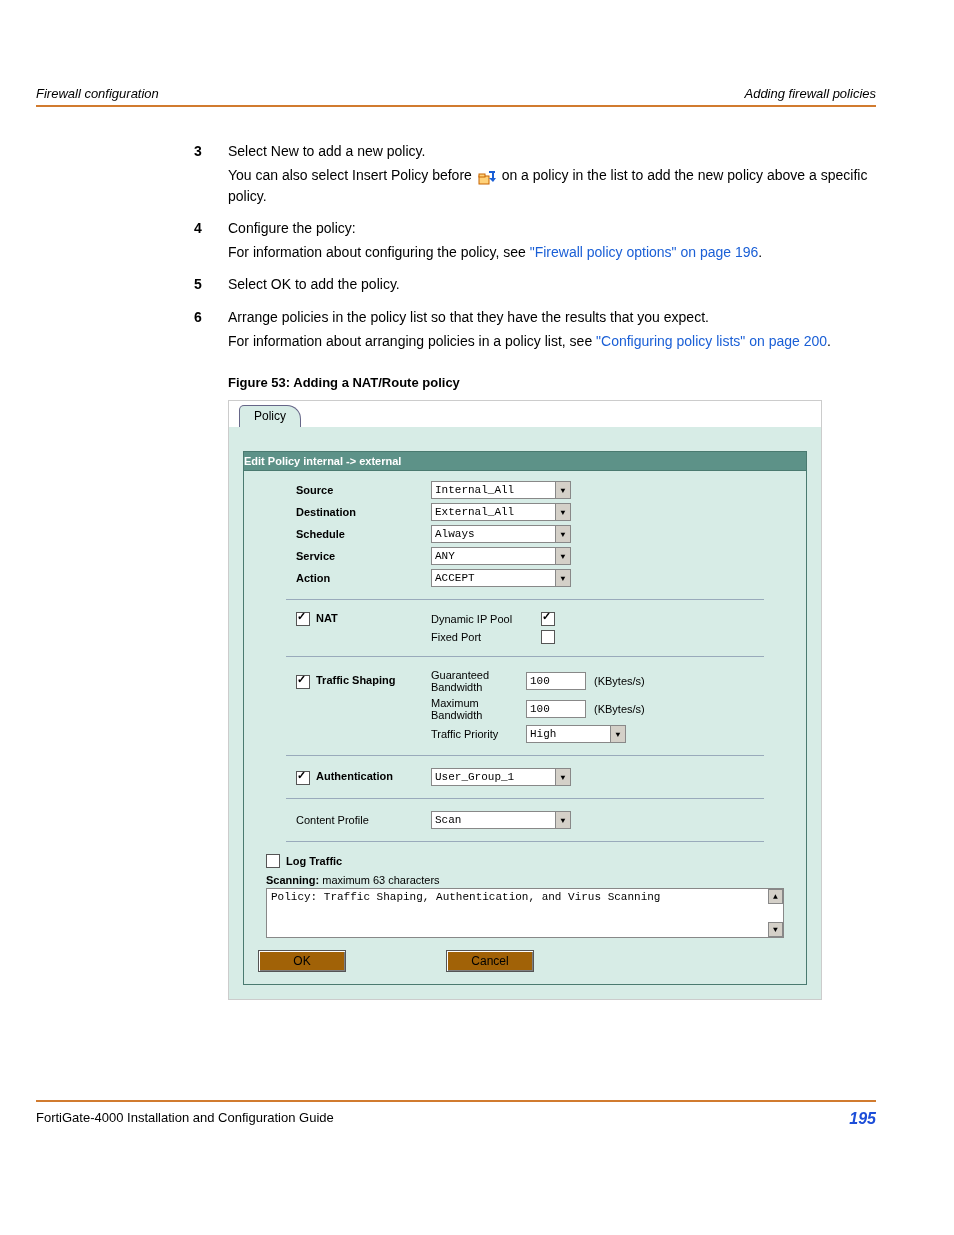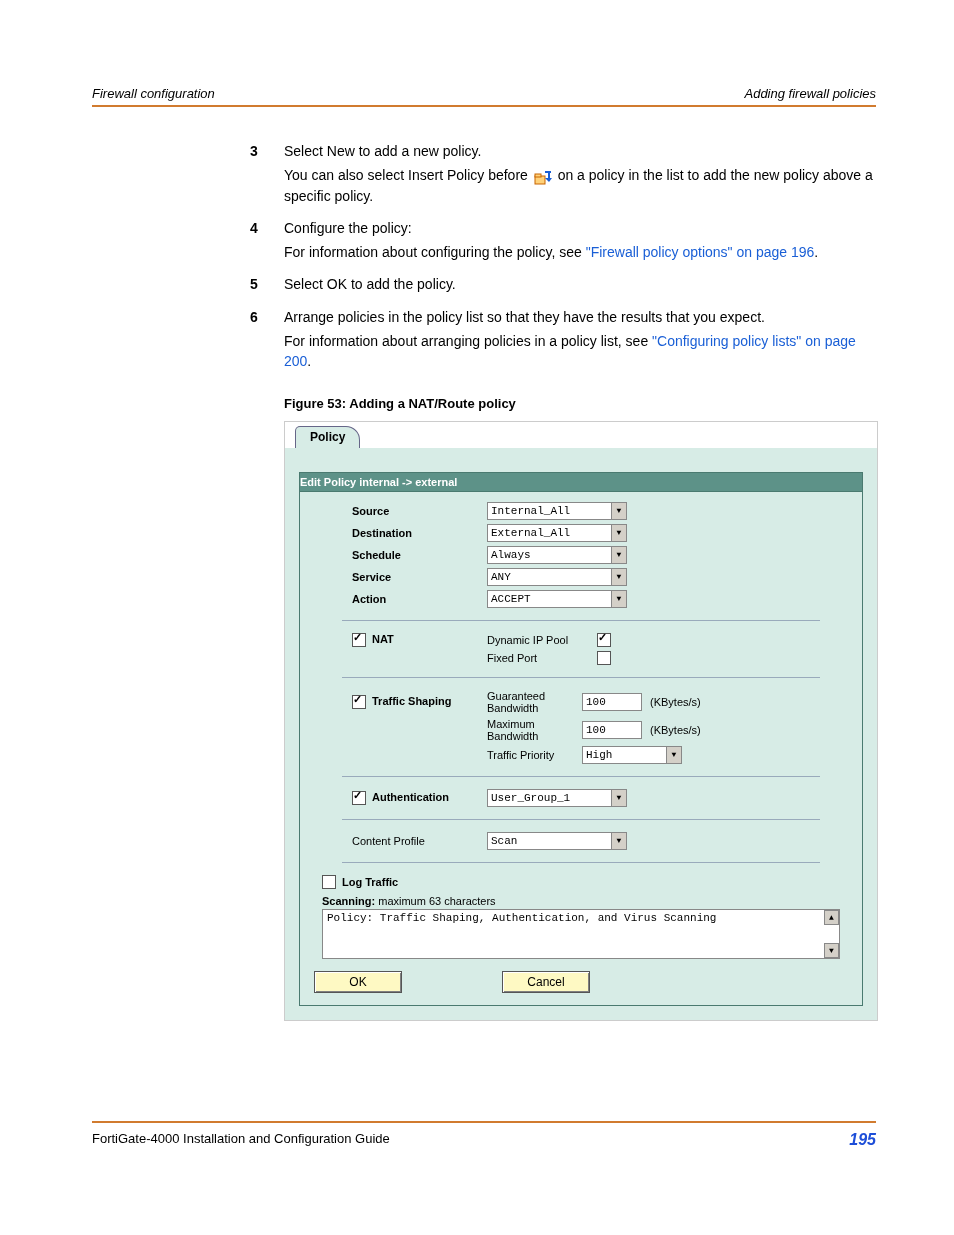--- a/index.html
+++ b/index.html
@@ -4,21 +4,21 @@
 <style>
   body {
     margin: 0;
     padding: 0;
     font-family: Arial, Helvetica, sans-serif;
     background: #fff;
     width: 954px;
   }
   .page {
     width: 954px;
-    padding: 86px 78px 40px 92px;
+    padding: 86px 78px 40px 36px;
     box-sizing: border-box;
     position: relative;
     min-height: 1235px;
   }
   .header-row {
     display: flex;
     justify-content: space-between;
     font-style: italic;
     font-size: 13px;
     color: #000;
@@ -68,21 +68,21 @@
   }
   .tab {
     position: absolute;
     bottom: 0; left: 10px;
     height: 22px;
     padding: 3px 14px 0 14px;
     background: #d7ece6;
     border: 1px solid #668;
     border-bottom: none;
     border-radius: 5px 14px 0 0;
-    font-weight: bold;
+    font-weight: normal;
     font-size: 12px;
     box-sizing: border-box;
   }
   .panel-body { padding: 24px 14px 14px 14px; }
   .title-bar {
     background: #5d9288;
     color: #fff;
     font-weight: bold;
     text-align: left;
     padding: 3px 0;
@@ -144,21 +144,21 @@
     font-family:"Courier New",monospace;font-size:11px;position:relative;
     margin-top:2px;
   }
   .scroll-btn{
     position:absolute;right:0;width:15px;height:15px;background:#d4d0c8;
     border:1px solid #888;display:flex;align-items:center;justify-content:center;
     font-size:8px;box-sizing:border-box;
   }
   .btn {
     display:inline-flex;align-items:center;justify-content:center;
-    width:86px;height:20px;background:#fef9c3;border:1px solid #555;
+    width:86px;height:20px;background:#a16207;border:1px solid #555;
     font-size:12px;font-family:Arial;
     box-shadow: inset 1px 1px 0 #fff, inset -1px -1px 0 #808080;
   }
   .button-row{display:flex;gap:100px;margin-top:12px;padding-left:2px;}
   .footer-rule {
     border:none;border-top:2px solid #d17b2f;
     margin-top: 100px;
     margin-bottom: 8px;
   }
   .footer-row {

